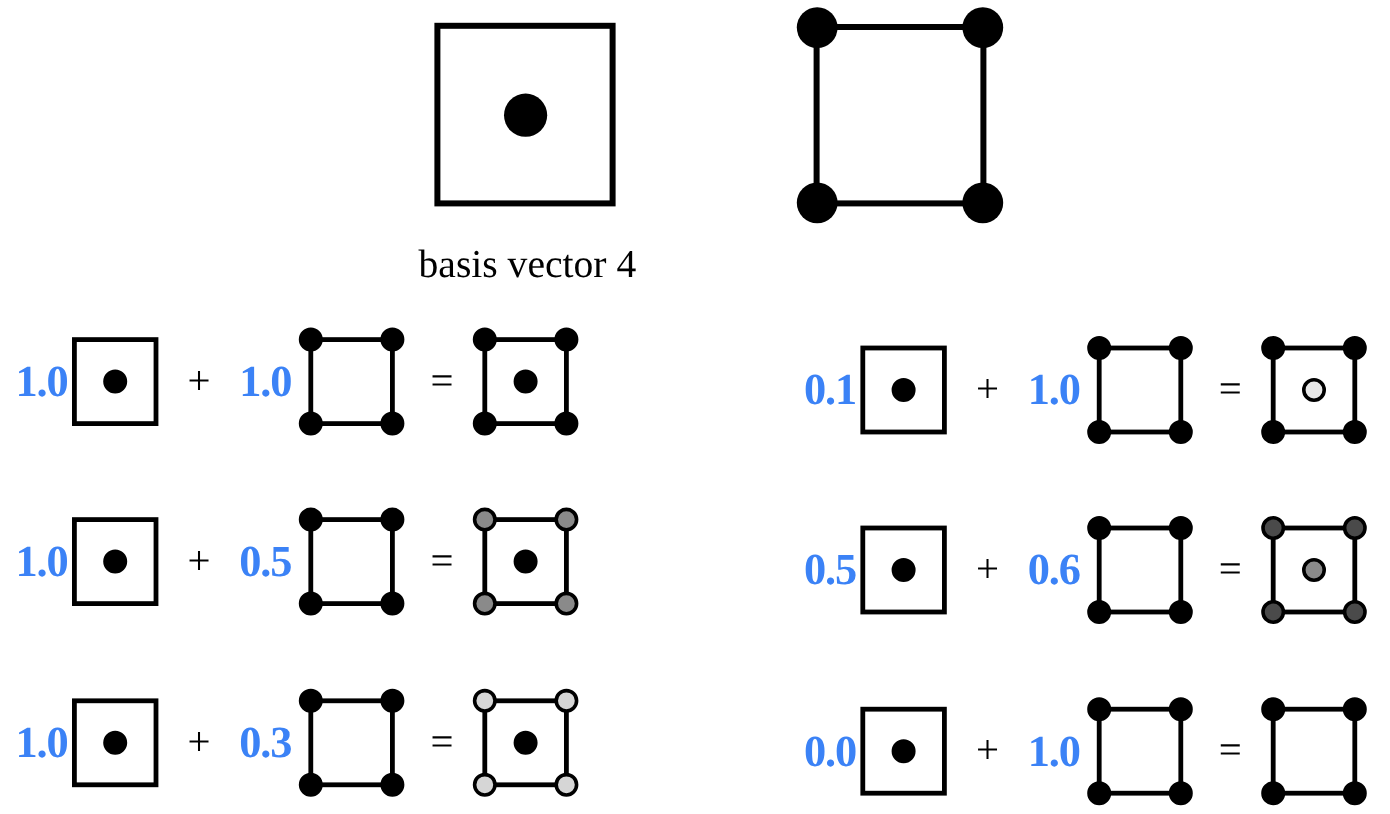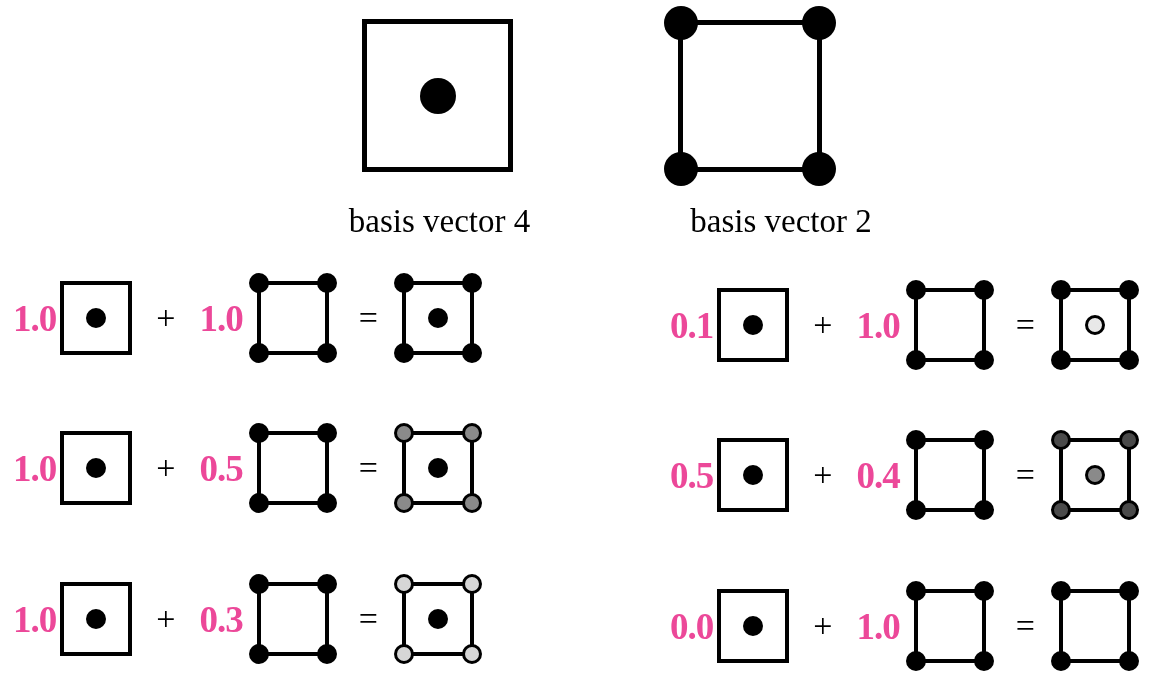--- a/index.html
+++ b/index.html
@@ -55,21 +55,21 @@
   .eq.l1 { left: 13px;  top: 281px; }
   .eq.l2 { left: 13px;  top: 431px; }
   .eq.l3 { left: 13px;  top: 582px; }
   .eq.r1 { left: 670px; top: 288px; }
   .eq.r2 { left: 670px; top: 438px; }
   .eq.r3 { left: 670px; top: 589px; }
 
   .coef {
     font-size: 37px;
     font-weight: bold;
-    color: #ec4899;
+    color: #3b82f6;
     margin-right: 4px;
     letter-spacing: -1px;
   }
   .op {
     font-size: 34px;
     color: #000;
   }
   .op.plus { margin: 0 24px; }
   .op.eqs  { margin: 0 14px 0 30px; }
 
@@ -106,21 +106,20 @@
     <span class="bdot center" style="background: rgb(0, 0, 0);"></span>
   </div>
   <div class="basis-label l1">basis vector 4</div>
 
   <div class="bsq basis2">
     <span class="bdot corner tl" style="background: rgb(0, 0, 0);"></span>
     <span class="bdot corner tr" style="background: rgb(0, 0, 0);"></span>
     <span class="bdot corner bl" style="background: rgb(0, 0, 0);"></span>
     <span class="bdot corner br" style="background: rgb(0, 0, 0);"></span>
   </div>
-  <div class="basis-label l2">basis vector 2</div>
 
   <div class="eq l1">
     <span class="coef">1.0</span>
     <div class="sq">
       <span class="rdot c" style="background: rgb(0, 0, 0);"></span>
     </div>
     <span class="op plus">+</span>
     <span class="coef">1.0</span>
     <div class="sq sqm">
       <span class="rdot tl" style="background: rgb(0, 0, 0);"></span>
@@ -206,21 +205,21 @@
       <span class="rdot br" style="background: rgb(0, 0, 0);"></span>
     </div>
   </div>
 
   <div class="eq r2">
     <span class="coef">0.5</span>
     <div class="sq">
       <span class="rdot c" style="background: rgb(0, 0, 0);"></span>
     </div>
     <span class="op plus">+</span>
-    <span class="coef">0.4</span>
+    <span class="coef">0.6</span>
     <div class="sq sqm">
       <span class="rdot tl" style="background: rgb(0, 0, 0);"></span>
       <span class="rdot tr" style="background: rgb(0, 0, 0);"></span>
       <span class="rdot bl" style="background: rgb(0, 0, 0);"></span>
       <span class="rdot br" style="background: rgb(0, 0, 0);"></span>
     </div>
     <span class="op eqs">=</span>
     <div class="sq sqm">
       <span class="rdot c" style="background: rgb(138, 138, 138);"></span>
       <span class="rdot tl" style="background: rgb(74, 74, 74);"></span>

